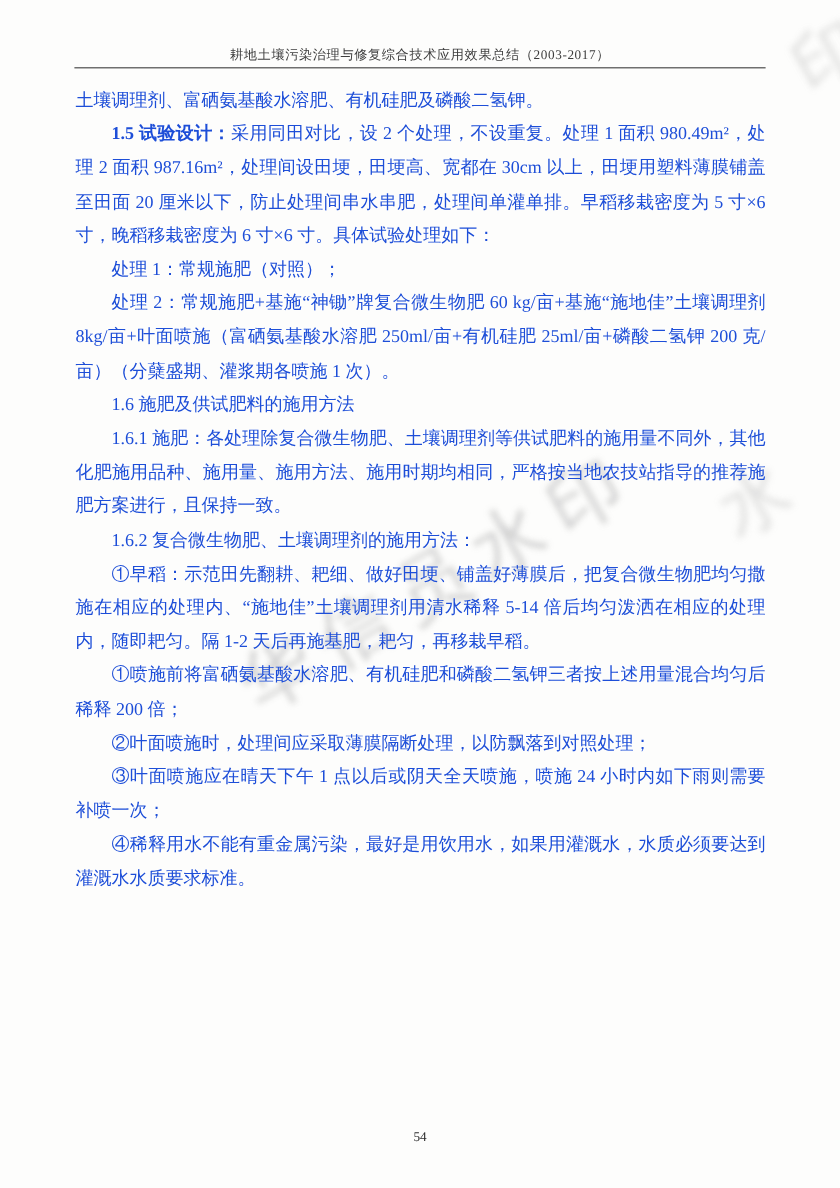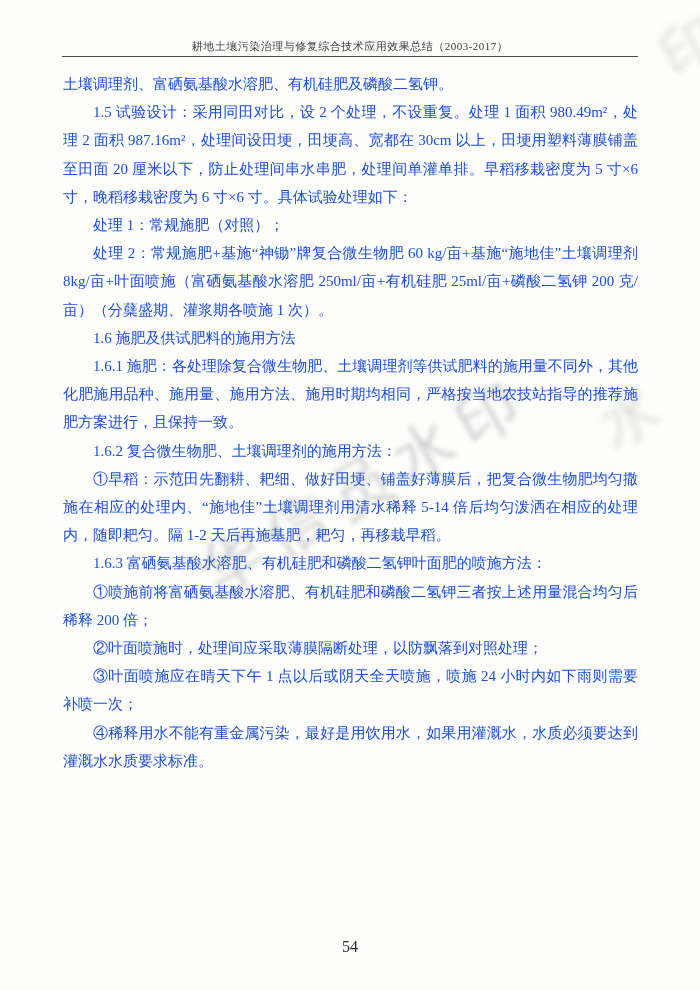--- a/index.html
+++ b/index.html
@@ -36,21 +36,21 @@
     line-height:28.2px;
     color:#1d4ed8;
     text-align:justify;
   }
   .body-content p.para{
     margin:0;
     text-indent:2em;
   }
   .body-content p.para.noindent{text-indent:0;}
   .body-content p.para.heading{font-weight:normal;}
-  .body-content b{font-weight:normal;}
+  .body-content b{font-weight:bold;}
   
   .watermark{
     position:absolute;
     left:366px;top:485px;
     transform:translate(-50%,-50%) rotate(-30deg);
     font-size:60px;
     letter-spacing:14px;
     white-space:nowrap;
     color:rgba(110,110,110,0.30);
     filter:blur(2.5px);
@@ -70,21 +70,21 @@
   .wm-frag-1{left:600px;top:378px;}
   .wm-frag-2{left:662px;top:8px;}
   
   .header,.body-content,.footer{position:absolute;z-index:1;}
   
   .footer{
     top:938px;left:0;width:700px;
     text-align:center;
   }
   .page-number{
-    font-size:16px;
+    font-size:11px;
     color:#2c2c2c;
   }
 </style>
 </head>
 <body>
 
 <div class="page">
 
   <div class="watermark">华信员水印</div>
   <div class="watermark-fragment wm-frag-1">水</div>
@@ -96,21 +96,20 @@
 
   <div class="body-content">
       <p class="para noindent">土壤调理剂、富硒氨基酸水溶肥、有机硅肥及磷酸二氢钾。</p>
       <p class="para"><b>1.5 试验设计：</b>采用同田对比，设 2 个处理，不设重复。处理 1 面积 980.49m²，处理 2 面积 987.16m²，处理间设田埂，田埂高、宽都在 30cm 以上，田埂用塑料薄膜铺盖至田面 20 厘米以下，防止处理间串水串肥，处理间单灌单排。早稻移栽密度为 5 寸×6 寸，晚稻移栽密度为 6 寸×6 寸。具体试验处理如下：</p>
       <p class="para">处理 1：常规施肥（对照）；</p>
       <p class="para">处理 2：常规施肥+基施“神锄”牌复合微生物肥 60 kg/亩+基施“施地佳”土壤调理剂 8kg/亩+叶面喷施（富硒氨基酸水溶肥 250ml/亩+有机硅肥 25ml/亩+磷酸二氢钾 200 克/亩）（分蘖盛期、灌浆期各喷施 1 次）。</p>
       <p class="para heading">1.6 施肥及供试肥料的施用方法</p>
       <p class="para">1.6.1 施肥：各处理除复合微生物肥、土壤调理剂等供试肥料的施用量不同外，其他化肥施用品种、施用量、施用方法、施用时期均相同，严格按当地农技站指导的推荐施肥方案进行，且保持一致。</p>
       <p class="para">1.6.2 复合微生物肥、土壤调理剂的施用方法：</p>
       <p class="para">①早稻：示范田先翻耕、耙细、做好田埂、铺盖好薄膜后，把复合微生物肥均匀撒施在相应的处理内、“施地佳”土壤调理剂用清水稀释 5-14 倍后均匀泼洒在相应的处理内，随即耙匀。隔 1-2 天后再施基肥，耙匀，再移栽早稻。</p>
-      <p class="para">1.6.3 富硒氨基酸水溶肥、有机硅肥和磷酸二氢钾叶面肥的喷施方法：</p>
       <p class="para">①喷施前将富硒氨基酸水溶肥、有机硅肥和磷酸二氢钾三者按上述用量混合均匀后稀释 200 倍；</p>
       <p class="para">②叶面喷施时，处理间应采取薄膜隔断处理，以防飘落到对照处理；</p>
       <p class="para">③叶面喷施应在晴天下午 1 点以后或阴天全天喷施，喷施 24 小时内如下雨则需要补喷一次；</p>
       <p class="para">④稀释用水不能有重金属污染，最好是用饮用水，如果用灌溉水，水质必须要达到灌溉水水质要求标准。</p>
     </div>
 
   <div class="footer">
     <span class="page-number">54</span>
   </div>
 

